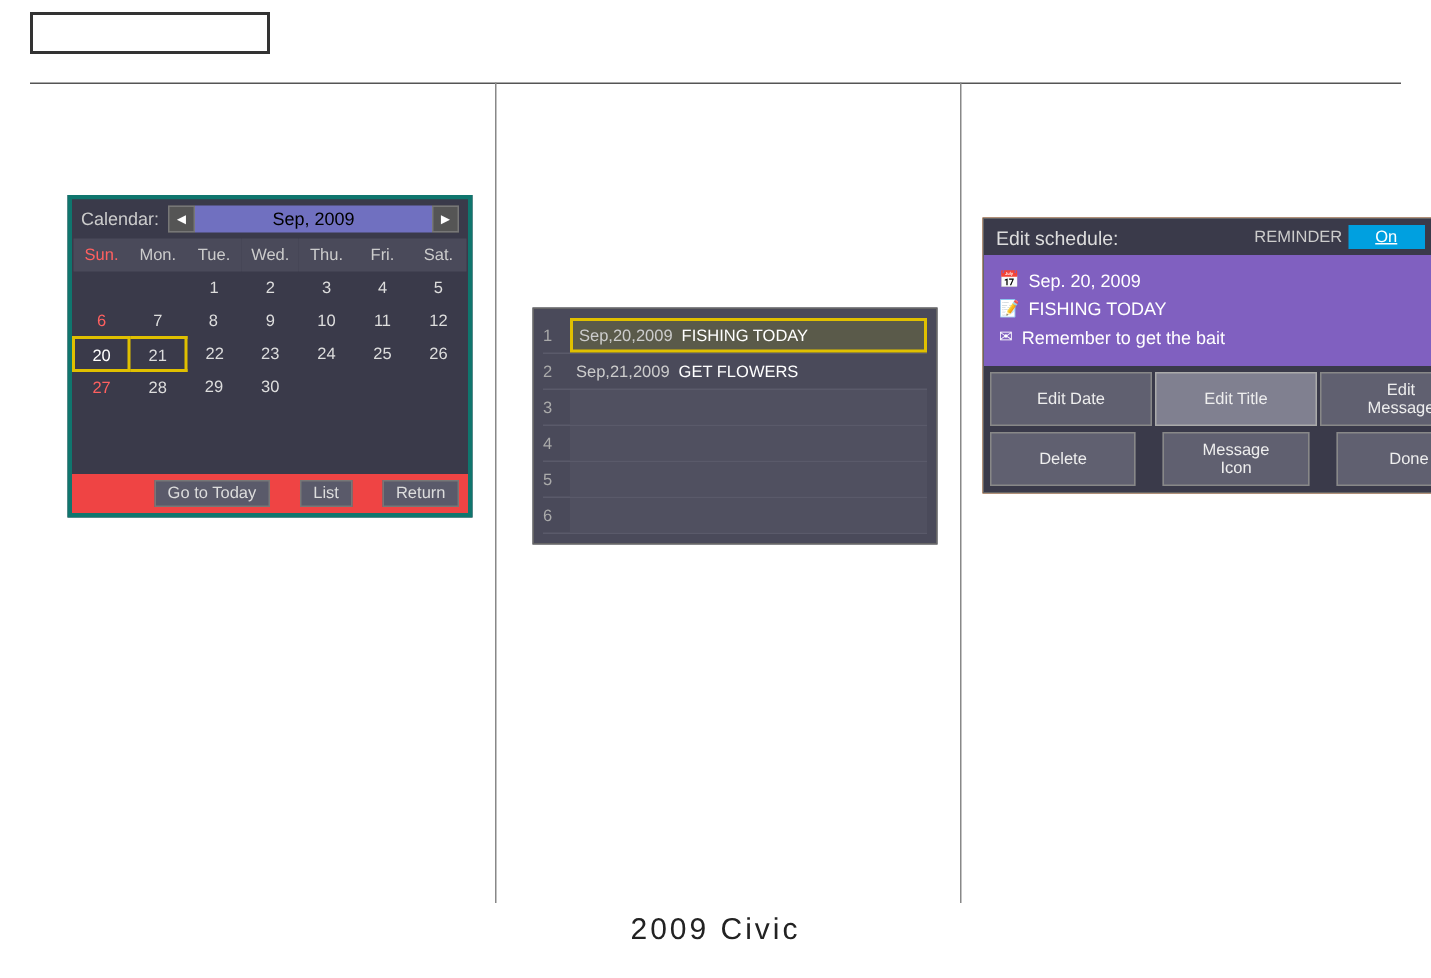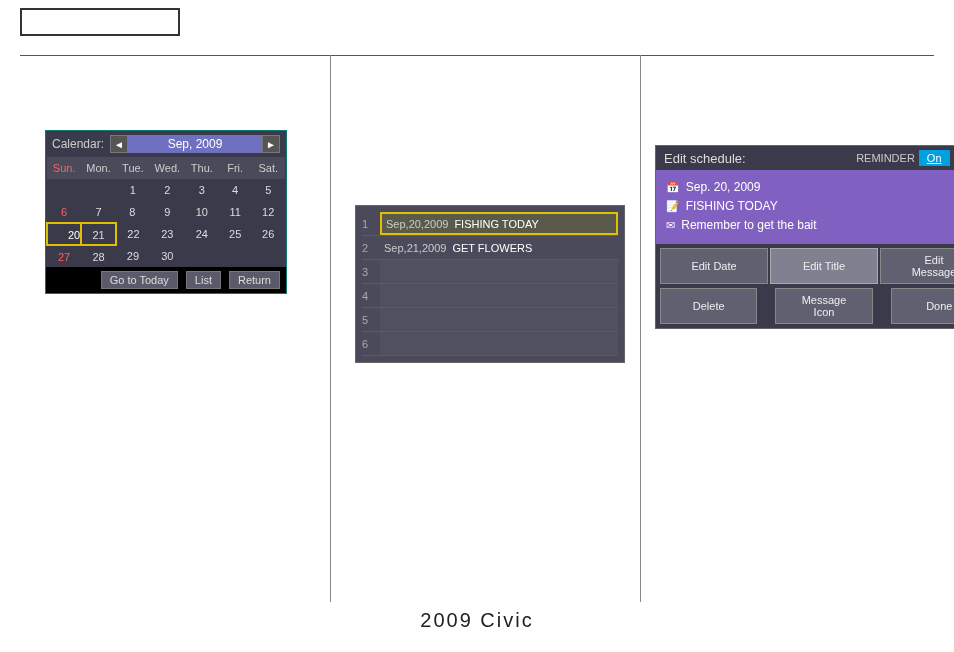--- a/index.html
+++ b/index.html
@@ -63,23 +63,23 @@
       left: 640px;
       width: 1px;
       background: #888;
     }
 
     
     .calendar-widget {
       position: absolute;
       top: 130px;
       left: 45px;
-      width: 242px;
+      width: 270px;
       background: #3a3a4a;
-      border: 1px solid #0f766e;
+      border: 3px solid #0f766e;
       color: #fff;
       font-size: 12px;
     }
 
     .cal-header {
       display: flex;
       align-items: center;
       padding: 4px 6px;
       background: #3a3a4a;
     }
@@ -93,21 +93,21 @@
       border: 1px solid #777;
       color: #fff;
       width: 18px;
       height: 18px;
       font-size: 10px;
       cursor: pointer;
       display: flex; align-items: center; justify-content: center;
     }
     .cal-month {
       background: #7070c0;
-      color: #ffffff;
+      color: #000000;
       padding: 2px 10px;
       font-size: 12px;
       flex: 1;
       text-align: center;
     }
 
     .cal-grid {
       width: 100%;
       border-collapse: collapse;
     }
@@ -125,34 +125,34 @@
     }
     .cal-grid th.sun { color: #ff6060; }
     .cal-grid td {
       color: #ddd;
       cursor: pointer;
     }
     .cal-grid td.sun { color: #ff6060; }
     .cal-grid td.today {
       border: 2px solid #e0c000;
       color: #fff;
-      text-align: right;
     }
     .cal-grid td.selected {
       background: transparent;
       border: 2px solid #e0c000;
     }
     .cal-grid td.empty { color: transparent; }
 
     .cal-footer {
       display: flex;
-      gap: 8px;
+      gap: 20px;
       padding: 4px 6px;
-      background: #000000;
+      background: #ef4444;
       justify-content: flex-end;
+      margin-top: 47px;
     }
     .cal-footer-btn {
       background: #5a5a6a;
       border: 1px solid #777;
       color: #ddd;
       font-size: 11px;
       padding: 2px 8px;
       cursor: pointer;
     }
 
@@ -234,21 +234,21 @@
       font-size: 13px;
     }
     .reminder-label {
       color: #ccc;
       font-size: 11px;
       margin-left: 24px;
     }
     .reminder-on {
       background: #00a0e0;
       color: #fff;
-      padding: 2px 8px;
+      padding: 2px 18px;
       font-size: 11px;
       cursor: pointer;
       border: none;
       text-decoration: underline;
     }
     .reminder-off {
       background: #555;
       color: #ccc;
       padding: 2px 8px;
       font-size: 11px;

